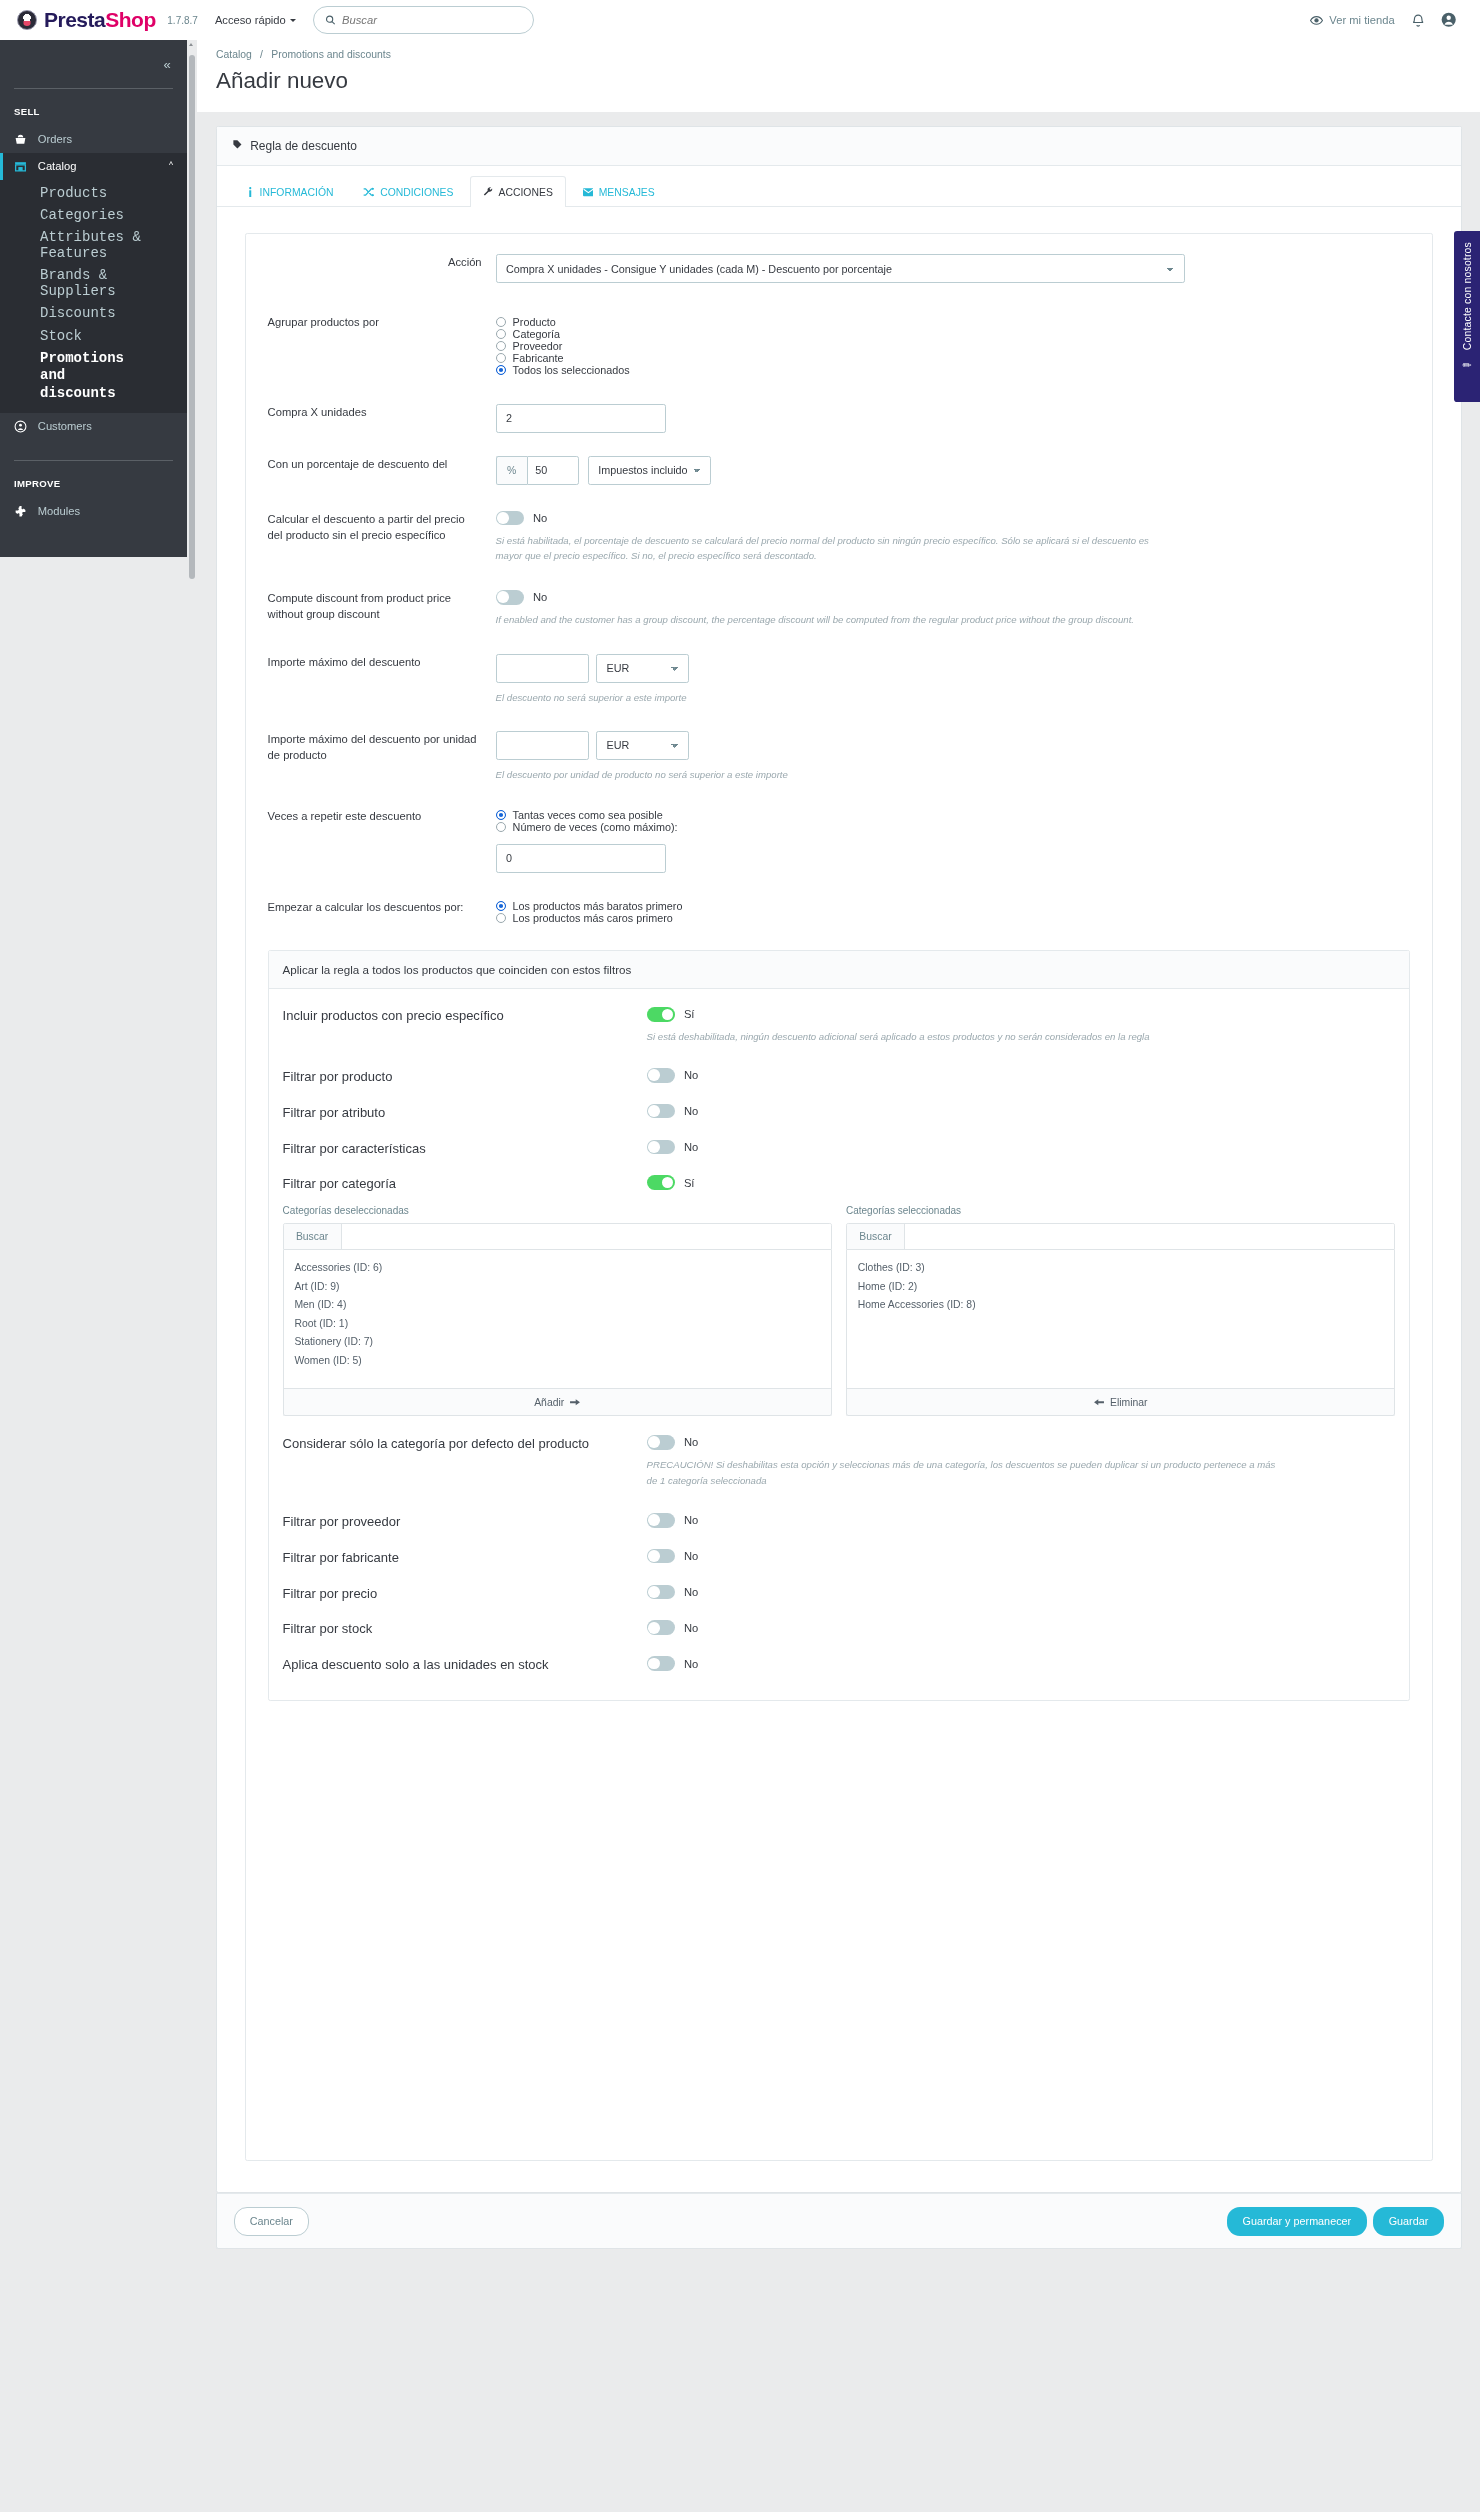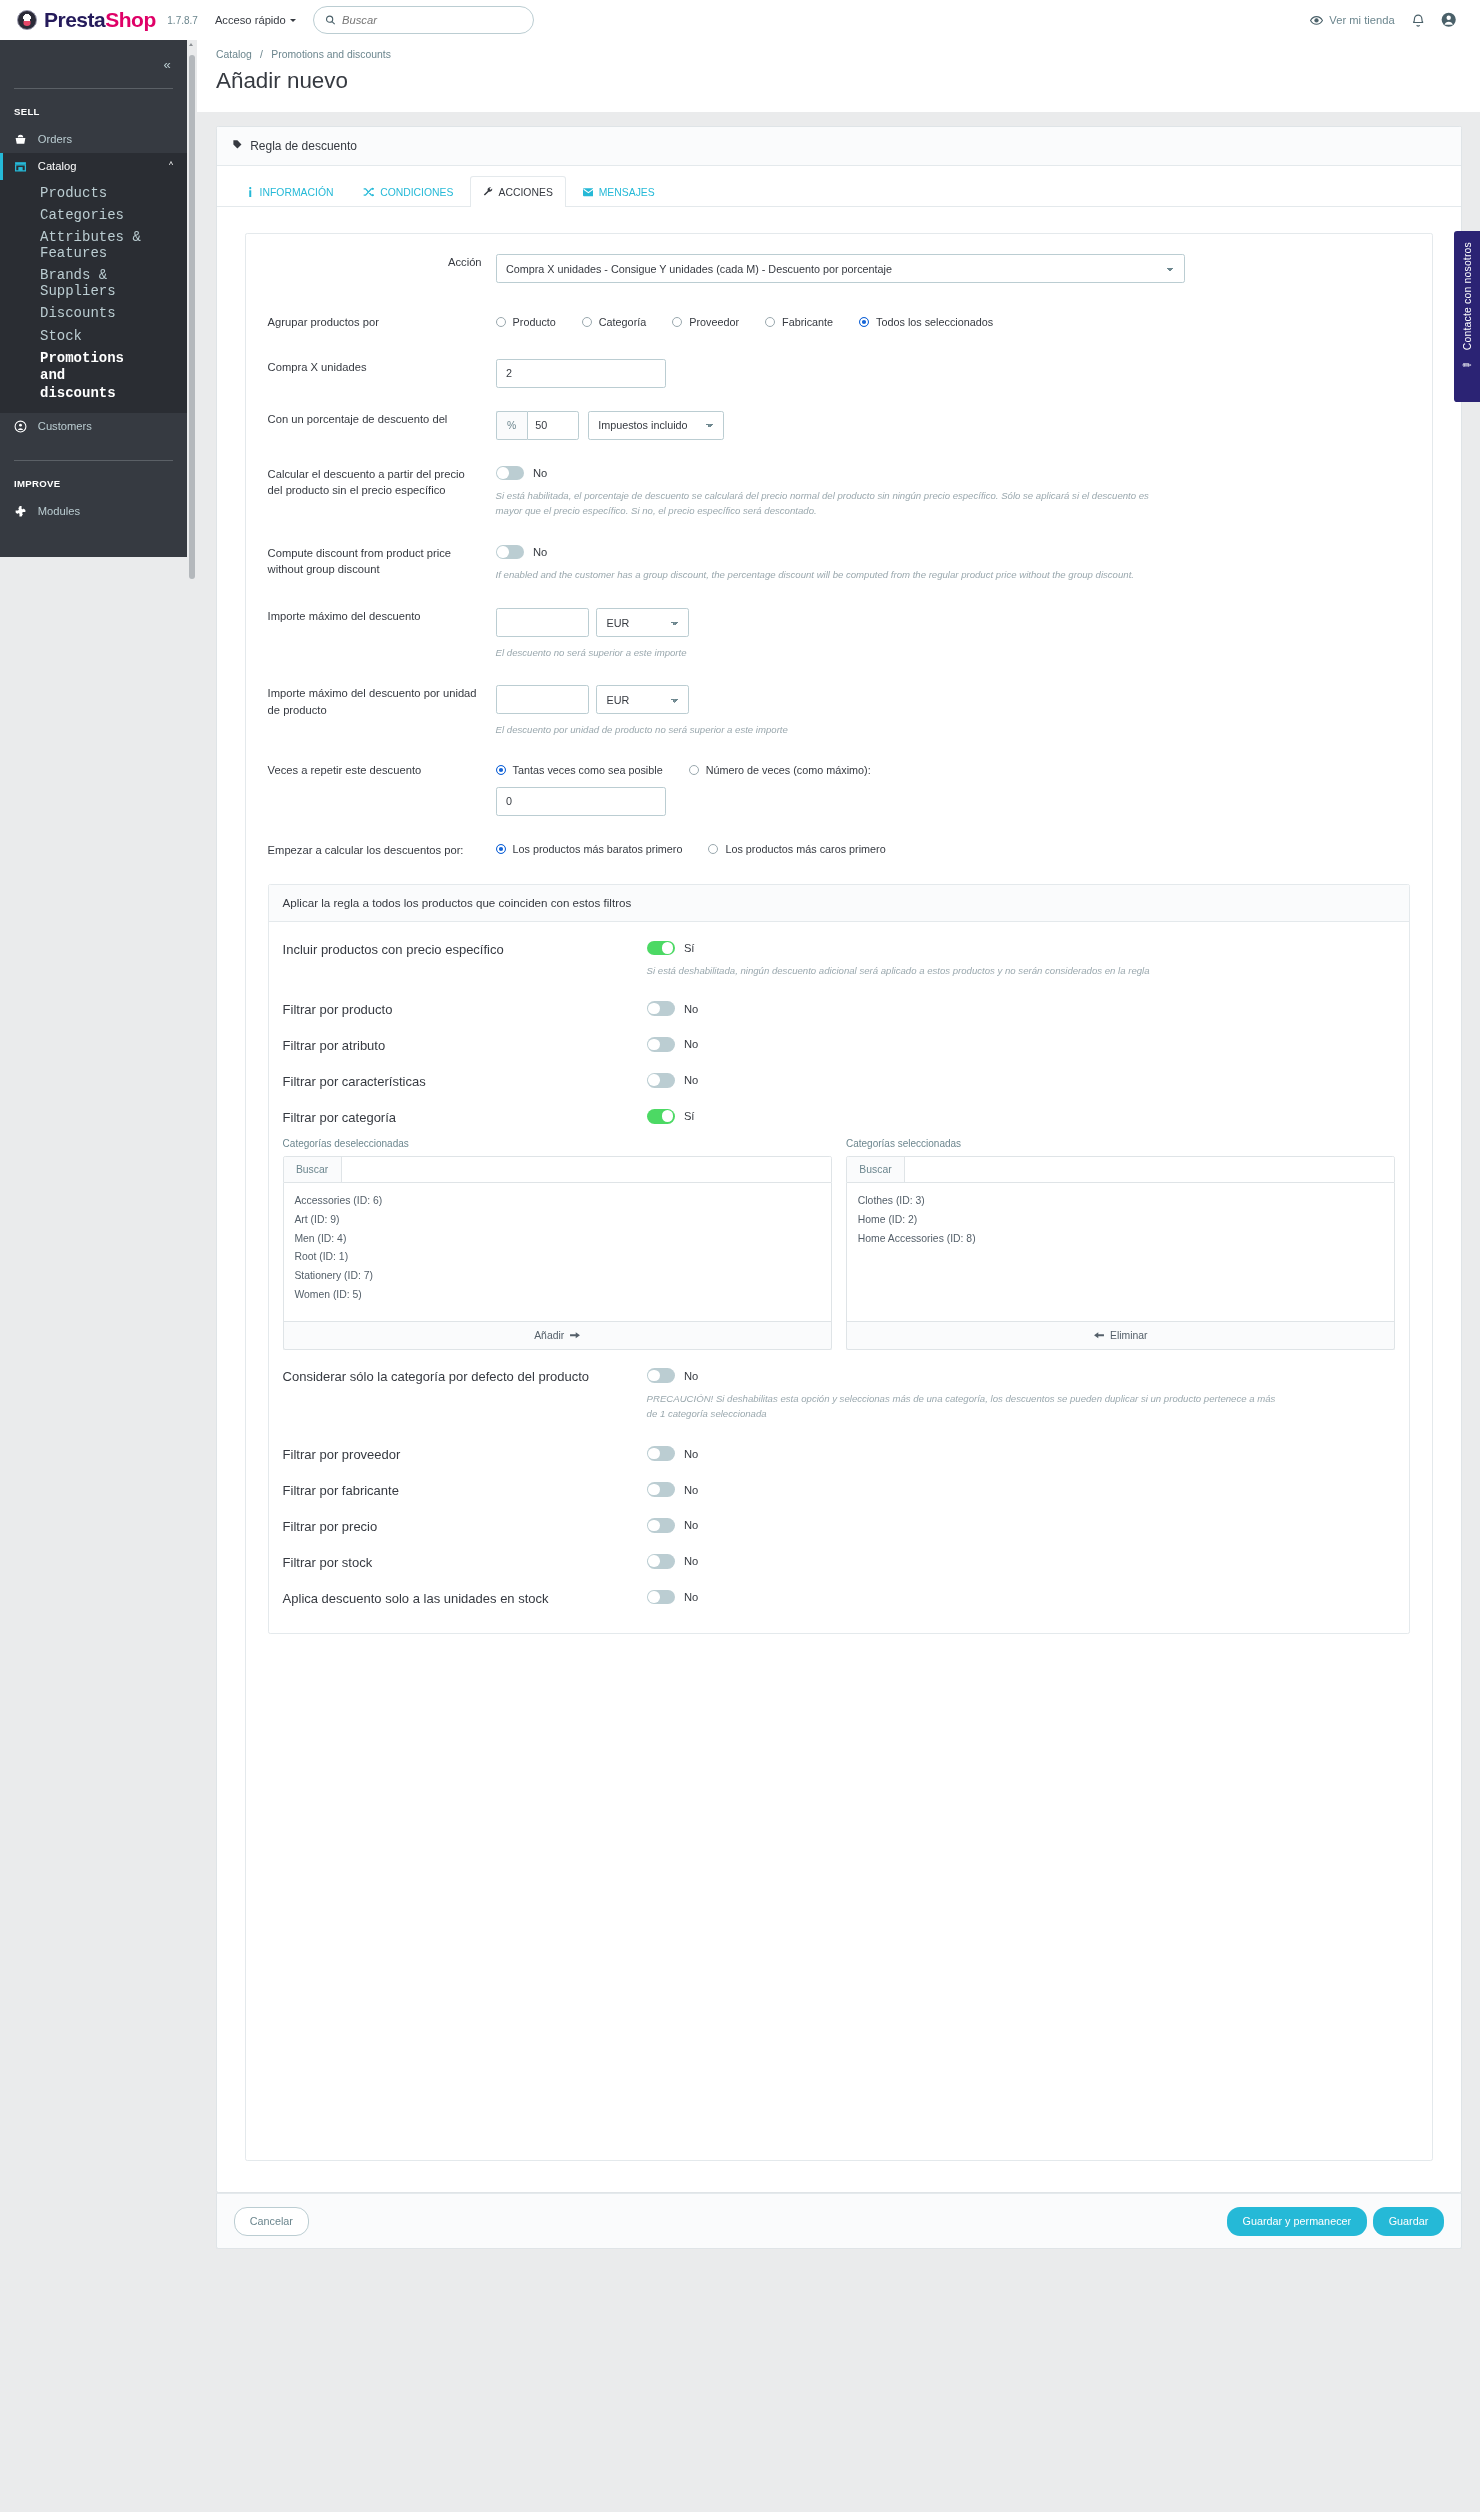--- a/index.html
+++ b/index.html
@@ -169,39 +169,39 @@
       linear-gradient(135deg, #6c868e 50%, transparent 50%);
     background-position: calc(100% - 13px) 12.3px, calc(100% - 9.3px) 12.3px;
     background-size: 3.9px 3.9px, 3.9px 3.9px; background-repeat: no-repeat;
     cursor: pointer;
   }
   .sel-action { width: 689px; }
   .txt-num { width: 170px; }
   .txt-amount { width: 93px; }
   .sel-cur { width: 93px; margin-left: 7.7px; }
 
-  .radio-list { display: flex; flex-direction: row; gap: 26px; padding-top: 1.5px; }
+  .radio-list { display: flex; flex-direction: column; gap: 0; padding-top: 1.5px; }
   .radio-row { display: flex; align-items: center; gap: 7px; font-size: 10.8px; color: #363a41; cursor: pointer; }
   .rb {
     width: 10px; height: 10px; border-radius: 50%; border: 0.8px solid #9aa8ae;
     background: #fff; flex: none; position: relative;
   }
   .rb.on { border-color: #1565d8; background: #1565d8; box-shadow: inset 0 0 0 1.9px #fff; }
 
   .pct-group { display: flex; align-items: center; }
   .pct-addon {
     width: 31px; height: 29px; border: 0.8px solid #bbcdd2; border-right: 0;
     border-radius: 2.3px 0 0 2.3px; background: #fafbfc; display: flex;
     align-items: center; justify-content: center; font-size: 10.4px; color: #6c868e;
   }
   .pct-input {
     width: 52px; height: 29px; border: 0.8px solid #bbcdd2; border-radius: 0 2.3px 2.3px 0;
     padding: 0 7.7px; font-size: 10.8px; font-family: inherit; color: #363a41; outline: none;
   }
-  .tax-sel { width: 136px; margin-left: 9.3px; }
+  .tax-sel { width: 123px; margin-left: 9.3px; }
 
   
   .switch {
     width: 28px; height: 14.7px; border-radius: 7.7px; background: #bbcdd2;
     position: relative; cursor: pointer; flex: none;
   }
   .switch::after {
     content: ""; position: absolute; top: 1.5px; left: 1.5px; width: 11.6px; height: 11.6px;
     border-radius: 50%; background: #fff;
   }

